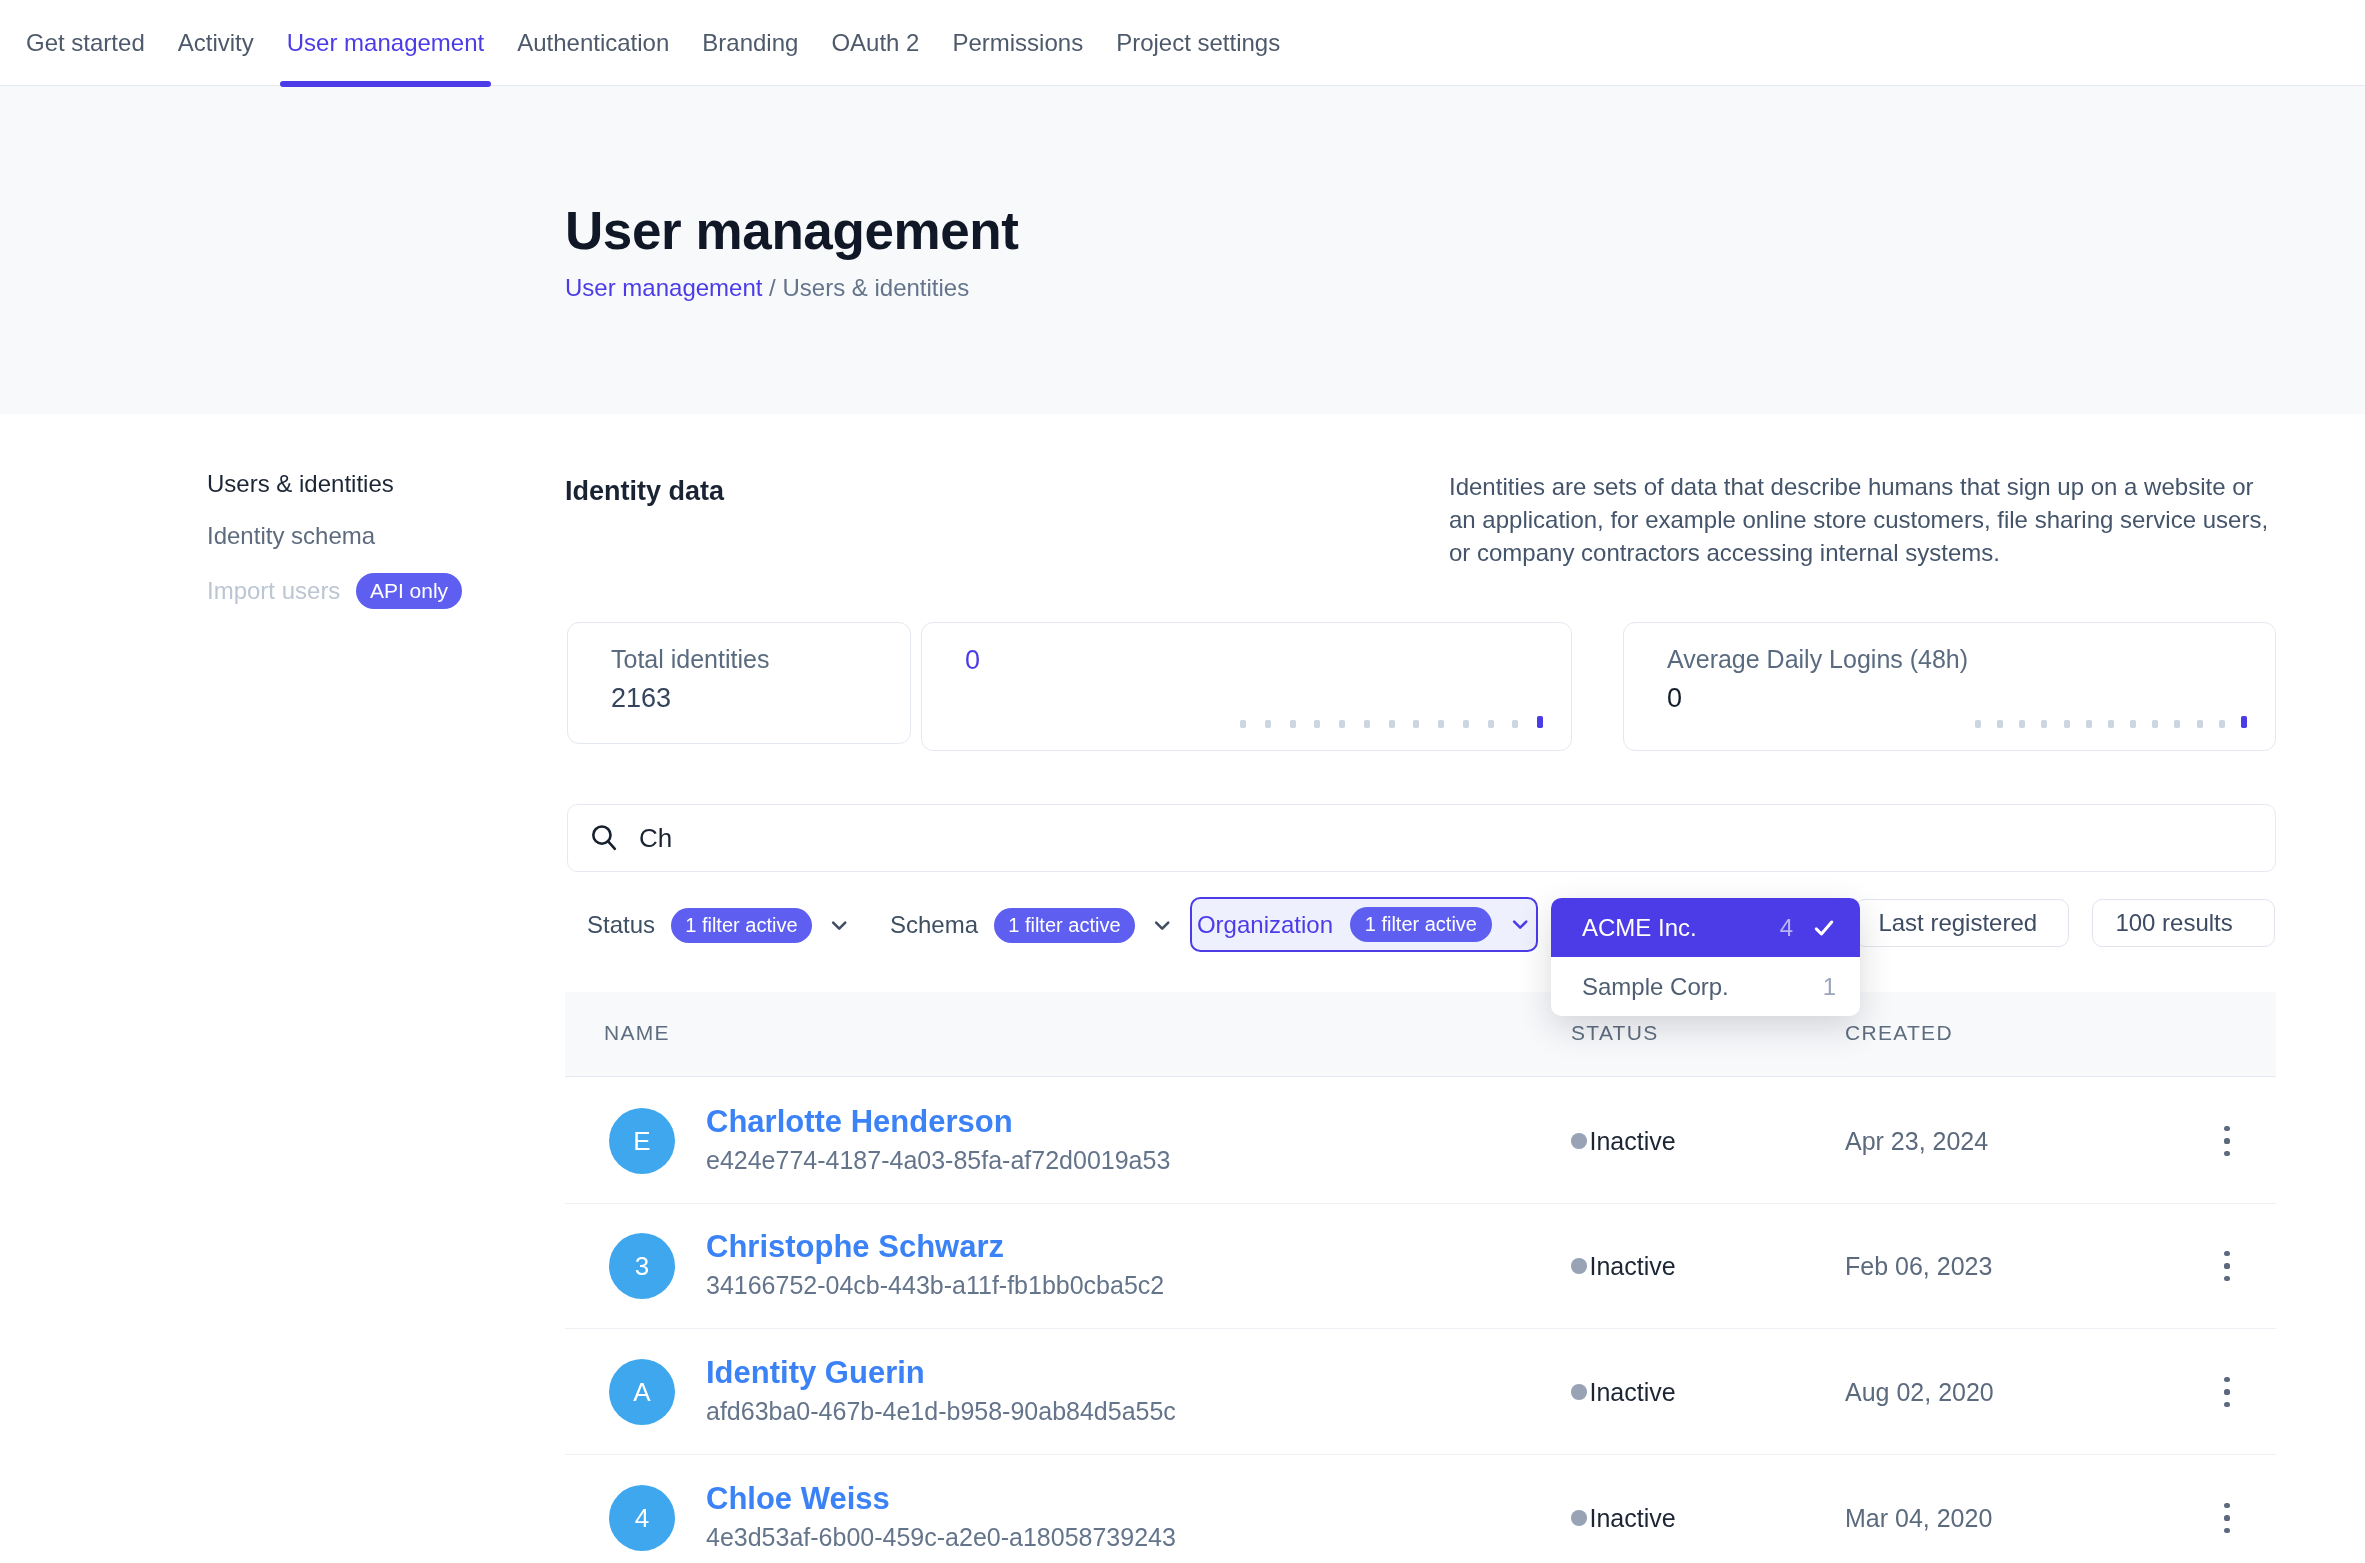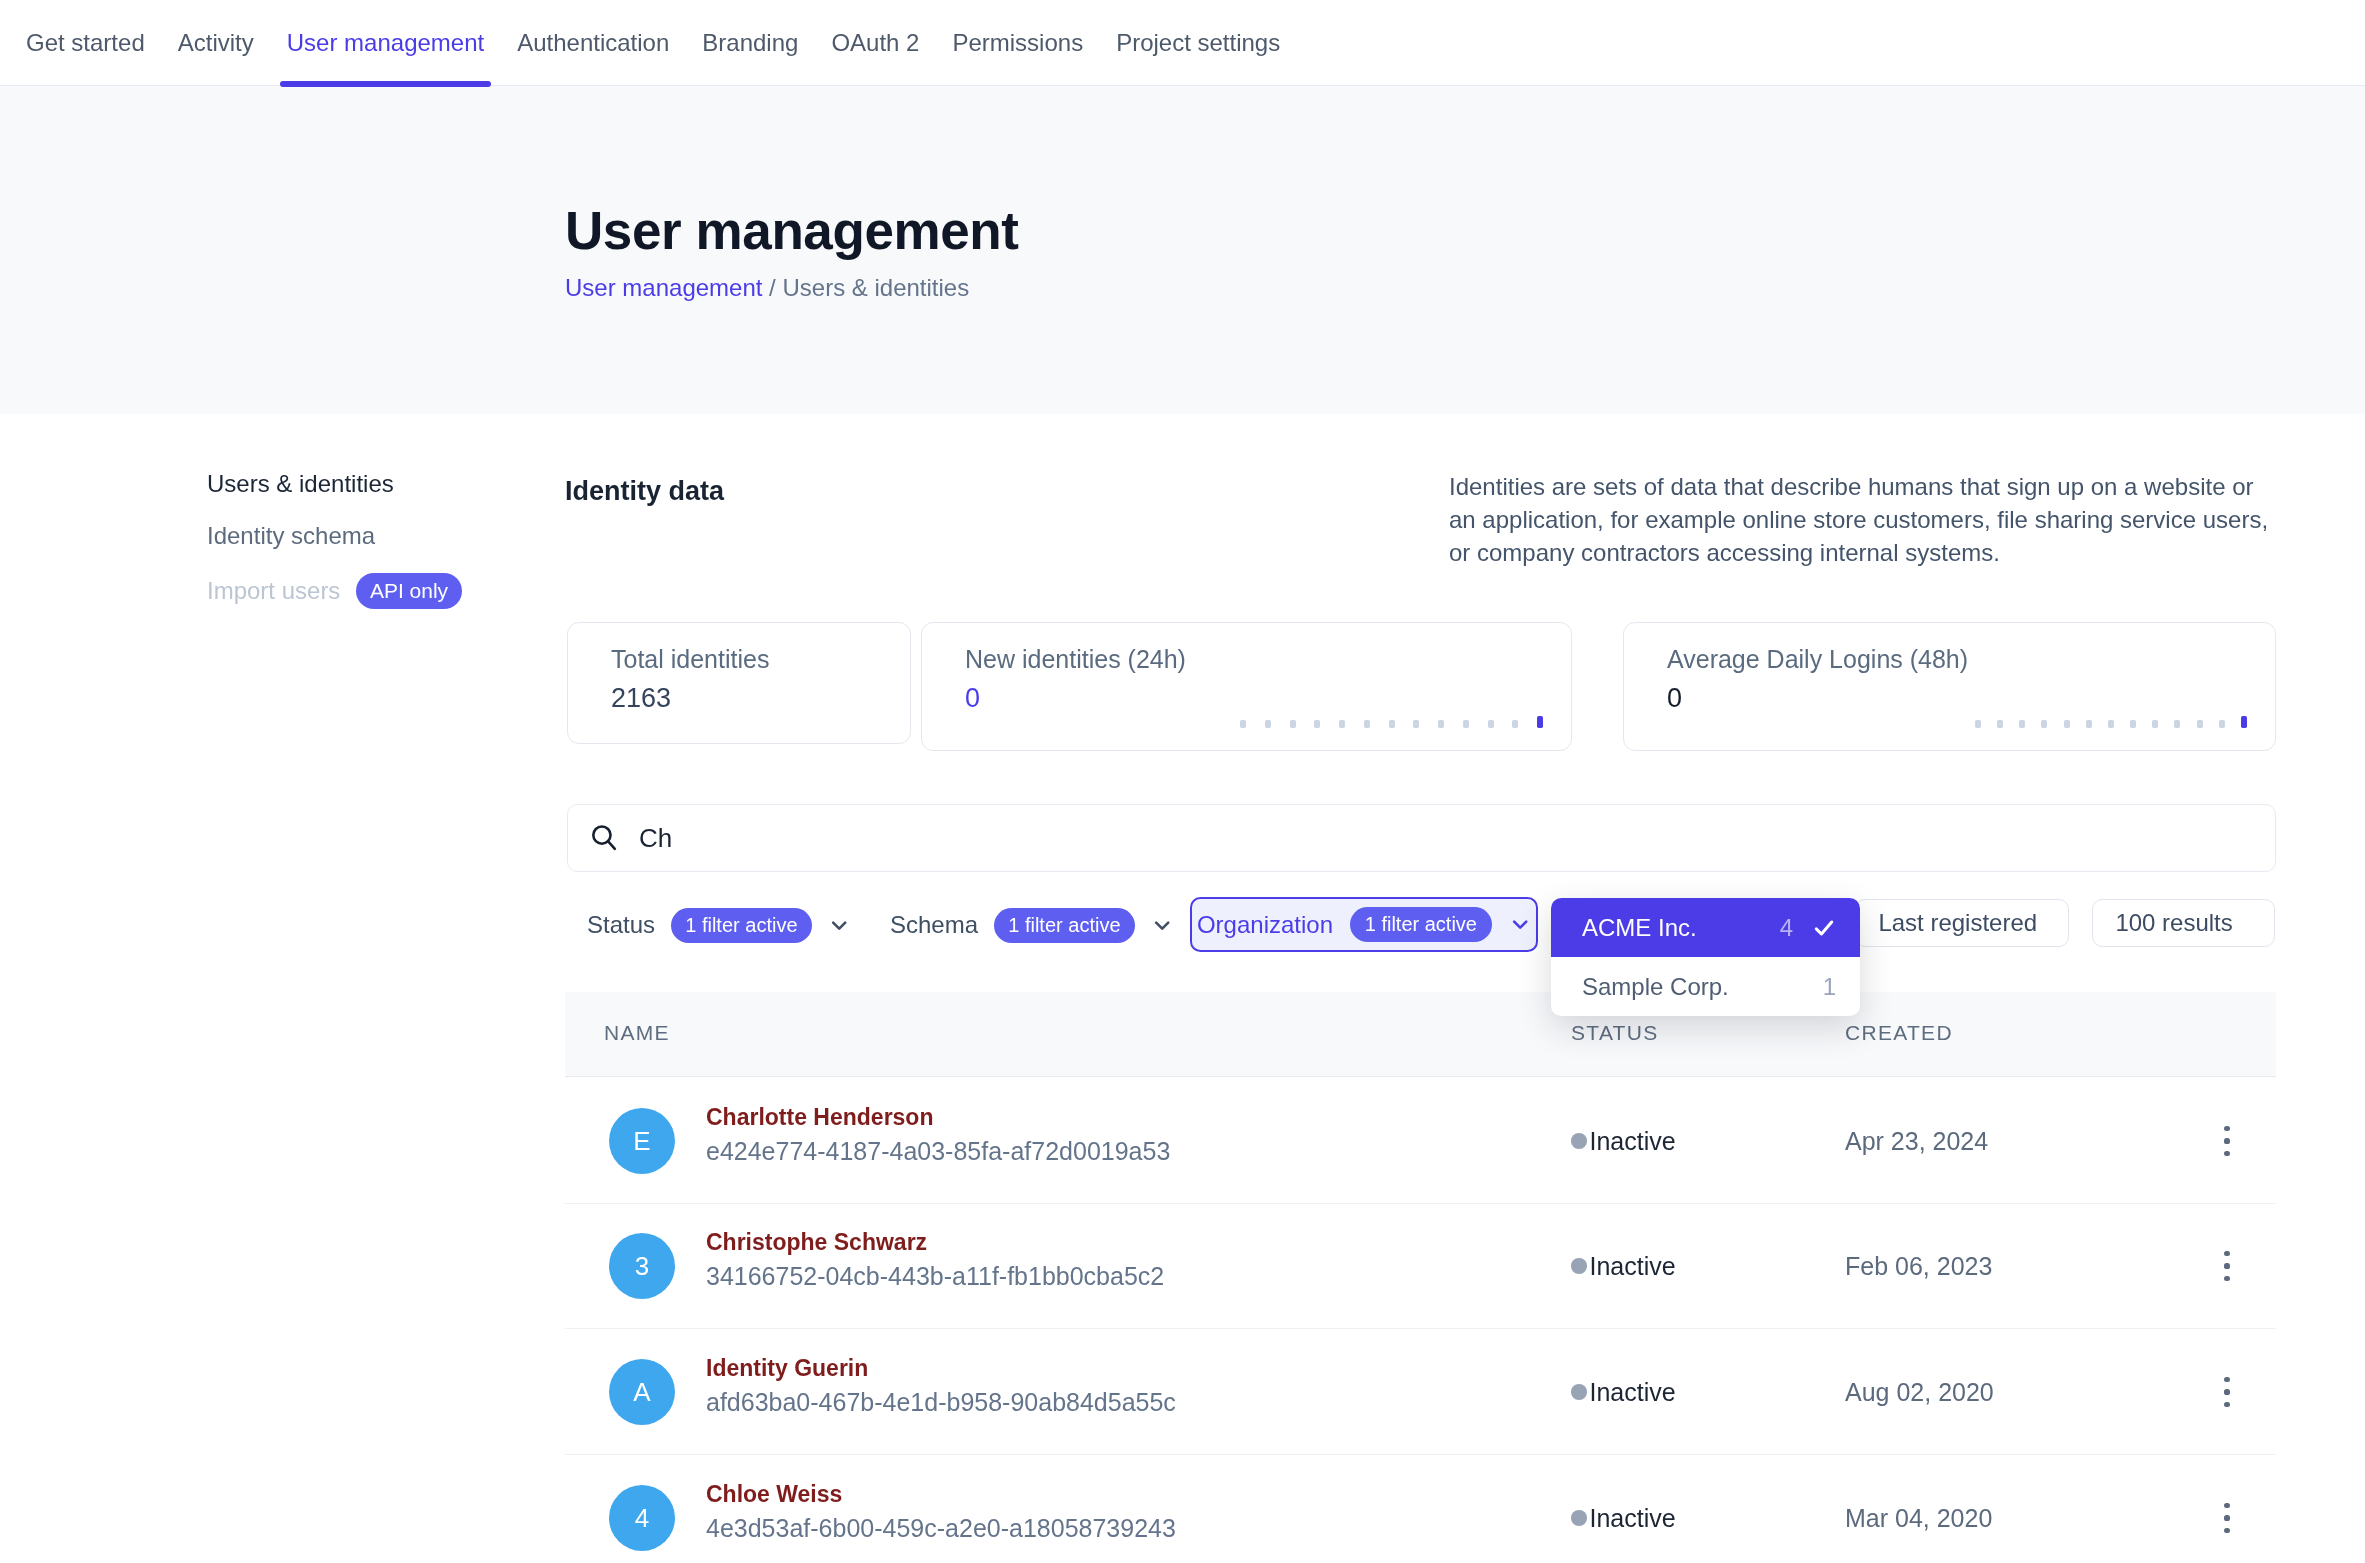--- a/index.html
+++ b/index.html
@@ -82,21 +82,21 @@
   
   .thead{position:absolute;left:565px;top:992px;width:1711px;height:85px;background:var(--hero);
     border-bottom:1.7px solid var(--border);z-index:1}
   .th{position:absolute;top:29px;font-size:21px;letter-spacing:1.3px;color:var(--slate);font-weight:500}
   .th.c-name{left:39px}.th.c-status{left:1006px}.th.c-created{left:1280px}
   .trow{position:absolute;left:565px;width:1711px;height:126px;border-bottom:1.7px solid var(--rowline);cursor:pointer}
   .trow.r0{top:1078px}.trow.r1{top:1203px}.trow.r2{top:1329px}.trow.r3{top:1455px;border-bottom:none}
   .avatar{position:absolute;left:44px;top:30px;width:66px;height:66px;border-radius:50%;background:var(--avatar);
     color:#fff;font-size:26px;display:flex;align-items:center;justify-content:center}
   .ident{position:absolute;left:141px;top:26px;display:flex;flex-direction:column;gap:6px}
-  .ident .name{font-size:23px;font-weight:600;color:#7f1d1d}
+  .ident .name{font-size:31px;font-weight:600;color:#3b82f6}
   .ident .uuid{font-size:25px;color:var(--muted)}
   .statuscell{position:absolute;left:1006px;top:0;height:126px;display:flex;align-items:center;gap:3px}
   .statusdot{width:15.5px;height:15.5px;border-radius:50%;background:var(--dot)}
   .statuscell span{font-size:25px;color:#1c2534}
   .createdcell{position:absolute;left:1280px;top:0;height:126px;display:flex;align-items:center;font-size:25px;color:#5c6a7e}
   .kebab{position:absolute;left:1645px;top:0;height:126px;width:34px;display:flex;flex-direction:column;
     align-items:center;justify-content:center;gap:7px;cursor:pointer}
   .kebab i{width:5.2px;height:5.2px;border-radius:50%;background:#5c6a7e}
 </style>
 </head>
@@ -131,21 +131,20 @@
   </div>
 
   <div class="section-heading">Identity data</div>
   <div class="section-desc">Identities are sets of data that describe humans that sign up on a website or an application, for example online store customers, file sharing service users, or company contractors accessing internal systems.</div>
 
   <div class="card c0">
     <div class="card-label">Total identities</div>
     <div class="card-value">2163</div>
   </div>
   <div class="card c1">
-    <div class="card-label">New identities (24h)</div>
     <div class="card-value">0</div>
     <div class="sparkline">
         <i></i>
         <i></i>
         <i></i>
         <i></i>
         <i></i>
         <i></i>
         <i></i>
         <i></i>

